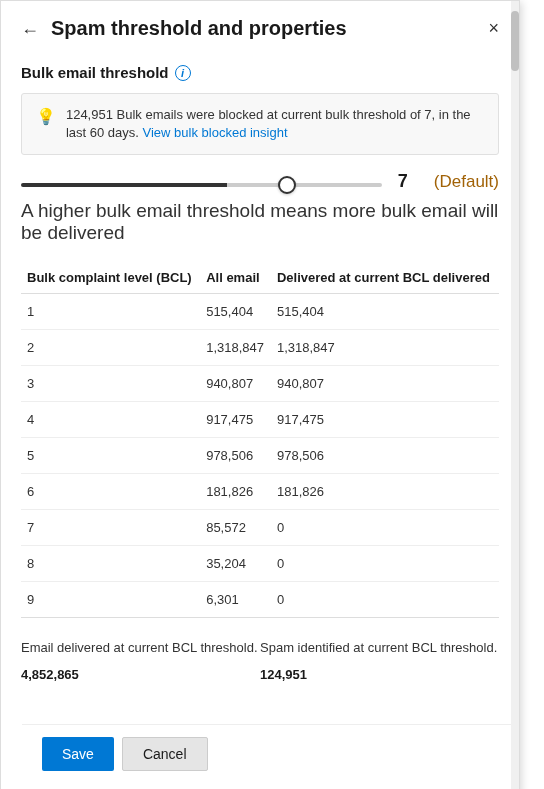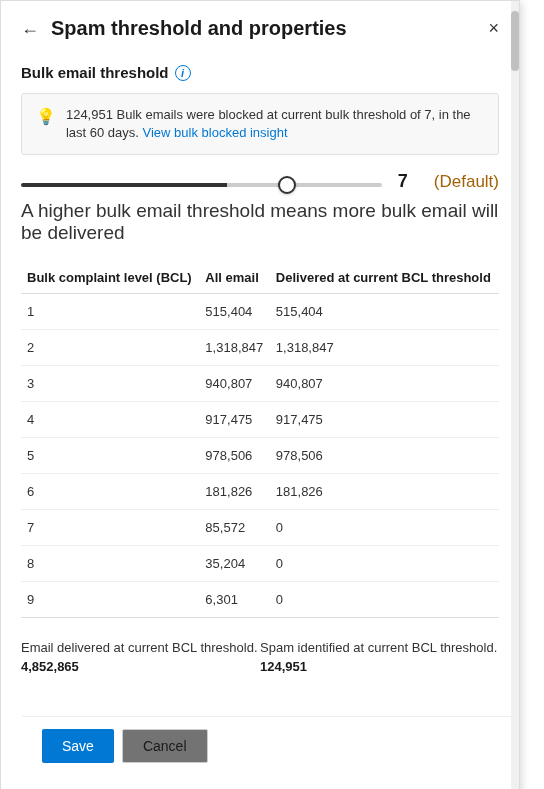--- a/index.html
+++ b/index.html
@@ -171,21 +171,21 @@
       margin-bottom: 18px;
     }
     .summary-cell {
       flex: 1;
       padding: 8px 0;
     }
     .summary-label {
       font-size: 13px;
       color: #333;
       font-weight: 400;
-      margin-bottom: 4px;
+      margin-bottom: 12px;
     }
     .summary-value {
       font-size: 13px;
       font-weight: 600;
       color: #1a1a1a;
     }
     .footer {
       padding: 12px 20px 32px 20px;
       display: flex;
       gap: 8px;
@@ -196,21 +196,21 @@
       background: #0078d4;
       color: #fff;
       border: none;
       padding: 8px 20px;
       font-size: 14px;
       font-weight: 500;
       border-radius: 2px;
       cursor: pointer;
     }
     .btn-cancel {
-      background: #737373;
+      background: #e5e5e5;
       color: #1a1a1a;
       border: 1px solid #ccc;
       padding: 8px 20px;
       font-size: 14px;
       font-weight: 400;
       border-radius: 2px;
       cursor: pointer;
     }
     .scrollbar {
       position: absolute;
@@ -263,21 +263,21 @@
       <span class="slider-default">(Default)</span>
     </div>
 
     <div class="slider-desc">A higher bulk email threshold means more bulk email will be delivered</div>
 
     <table>
       <thead>
         <tr>
           <th>Bulk complaint level (BCL)</th>
           <th>All email</th>
-          <th>Delivered at current BCL threshold</th>
+          <th>Delivered at current BCL delivered</th>
         </tr>
       </thead>
       <tbody id="table-body">
       <tr>
       <td>1</td>
       <td>515,404</td>
       <td>515,404</td>
     </tr>
           <tr>
       <td>2</td>

